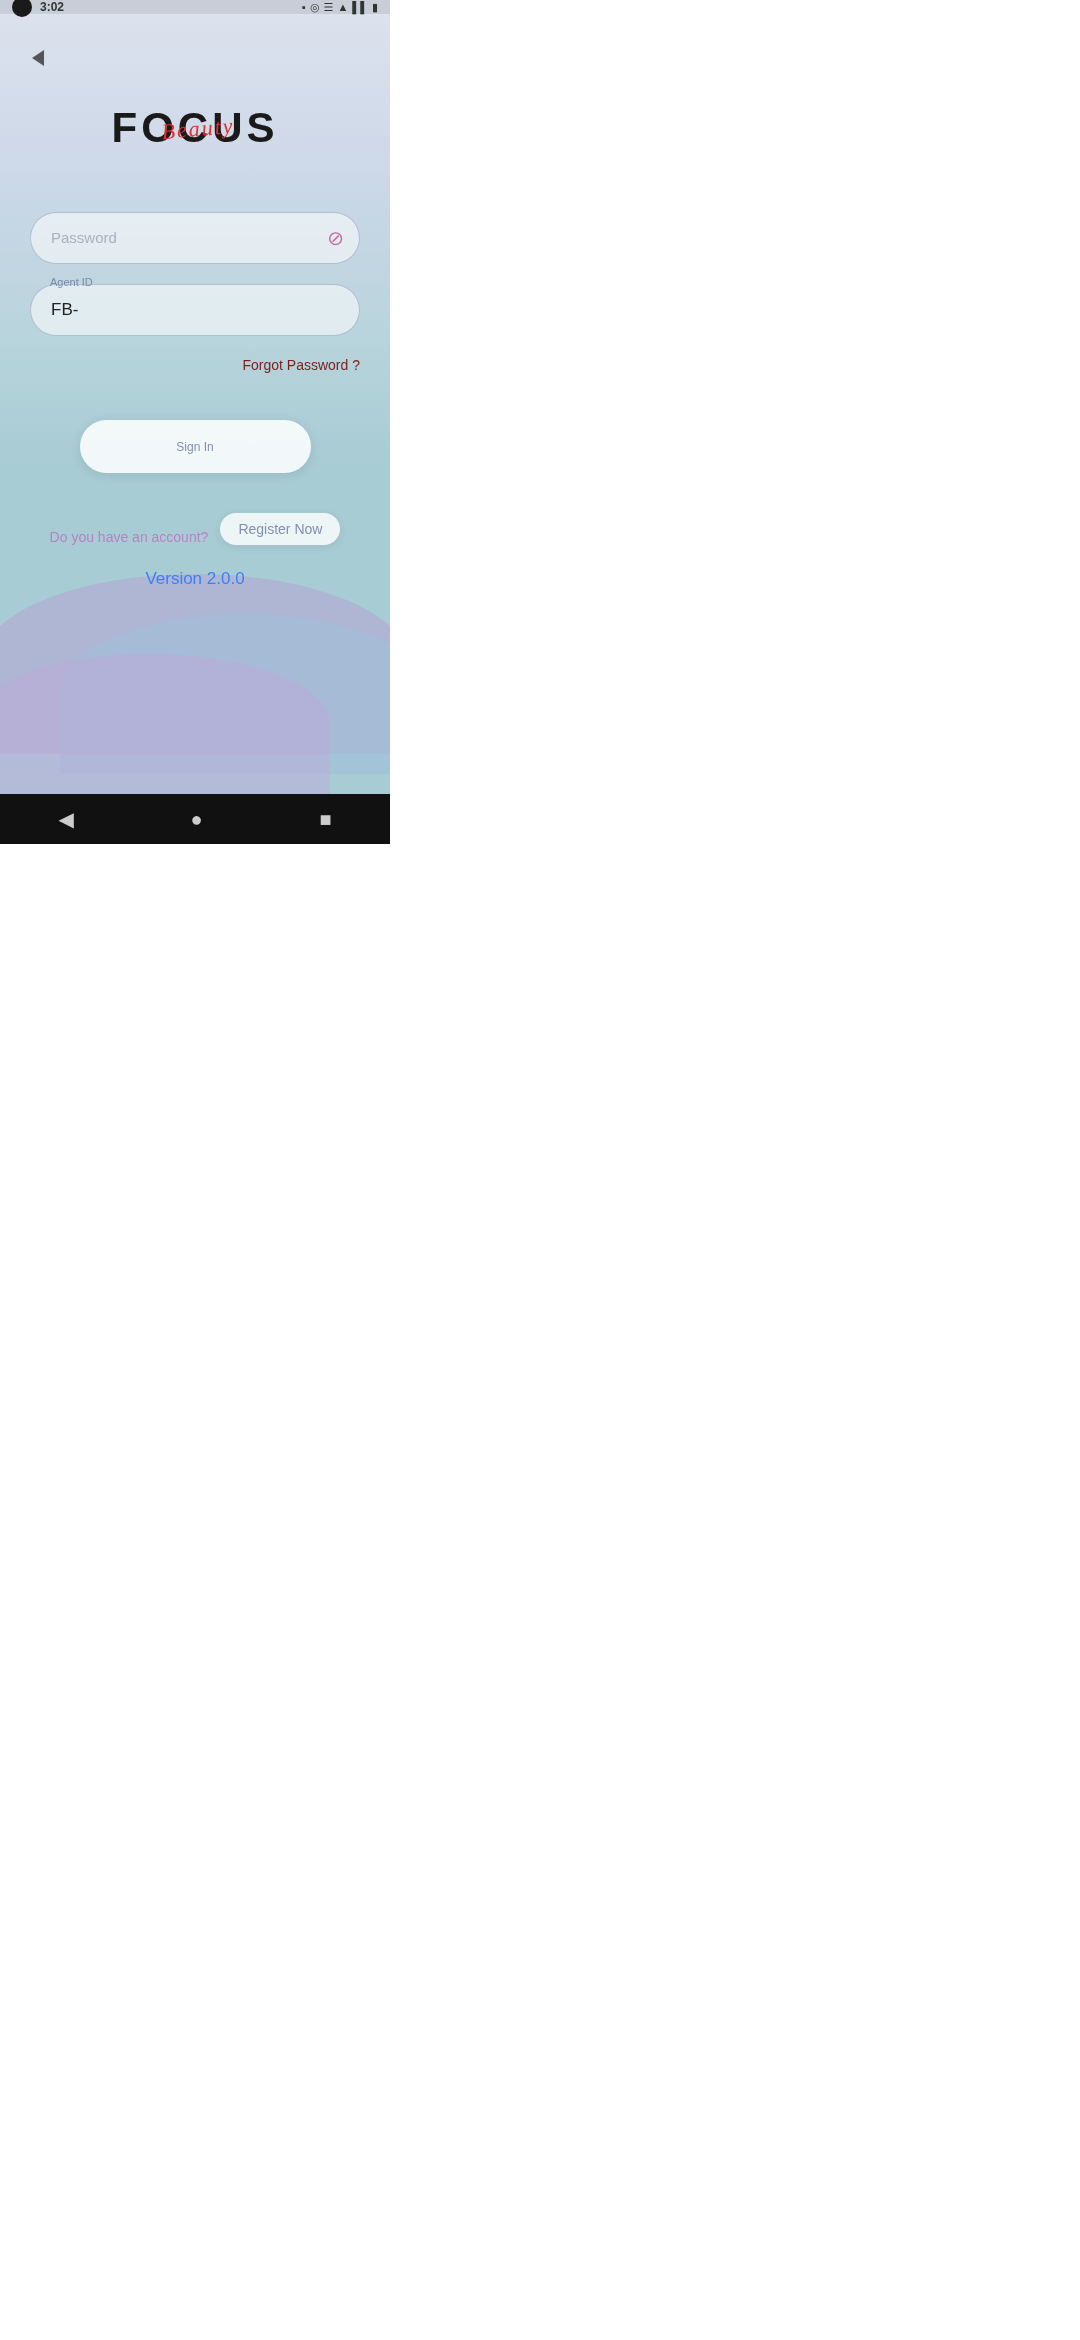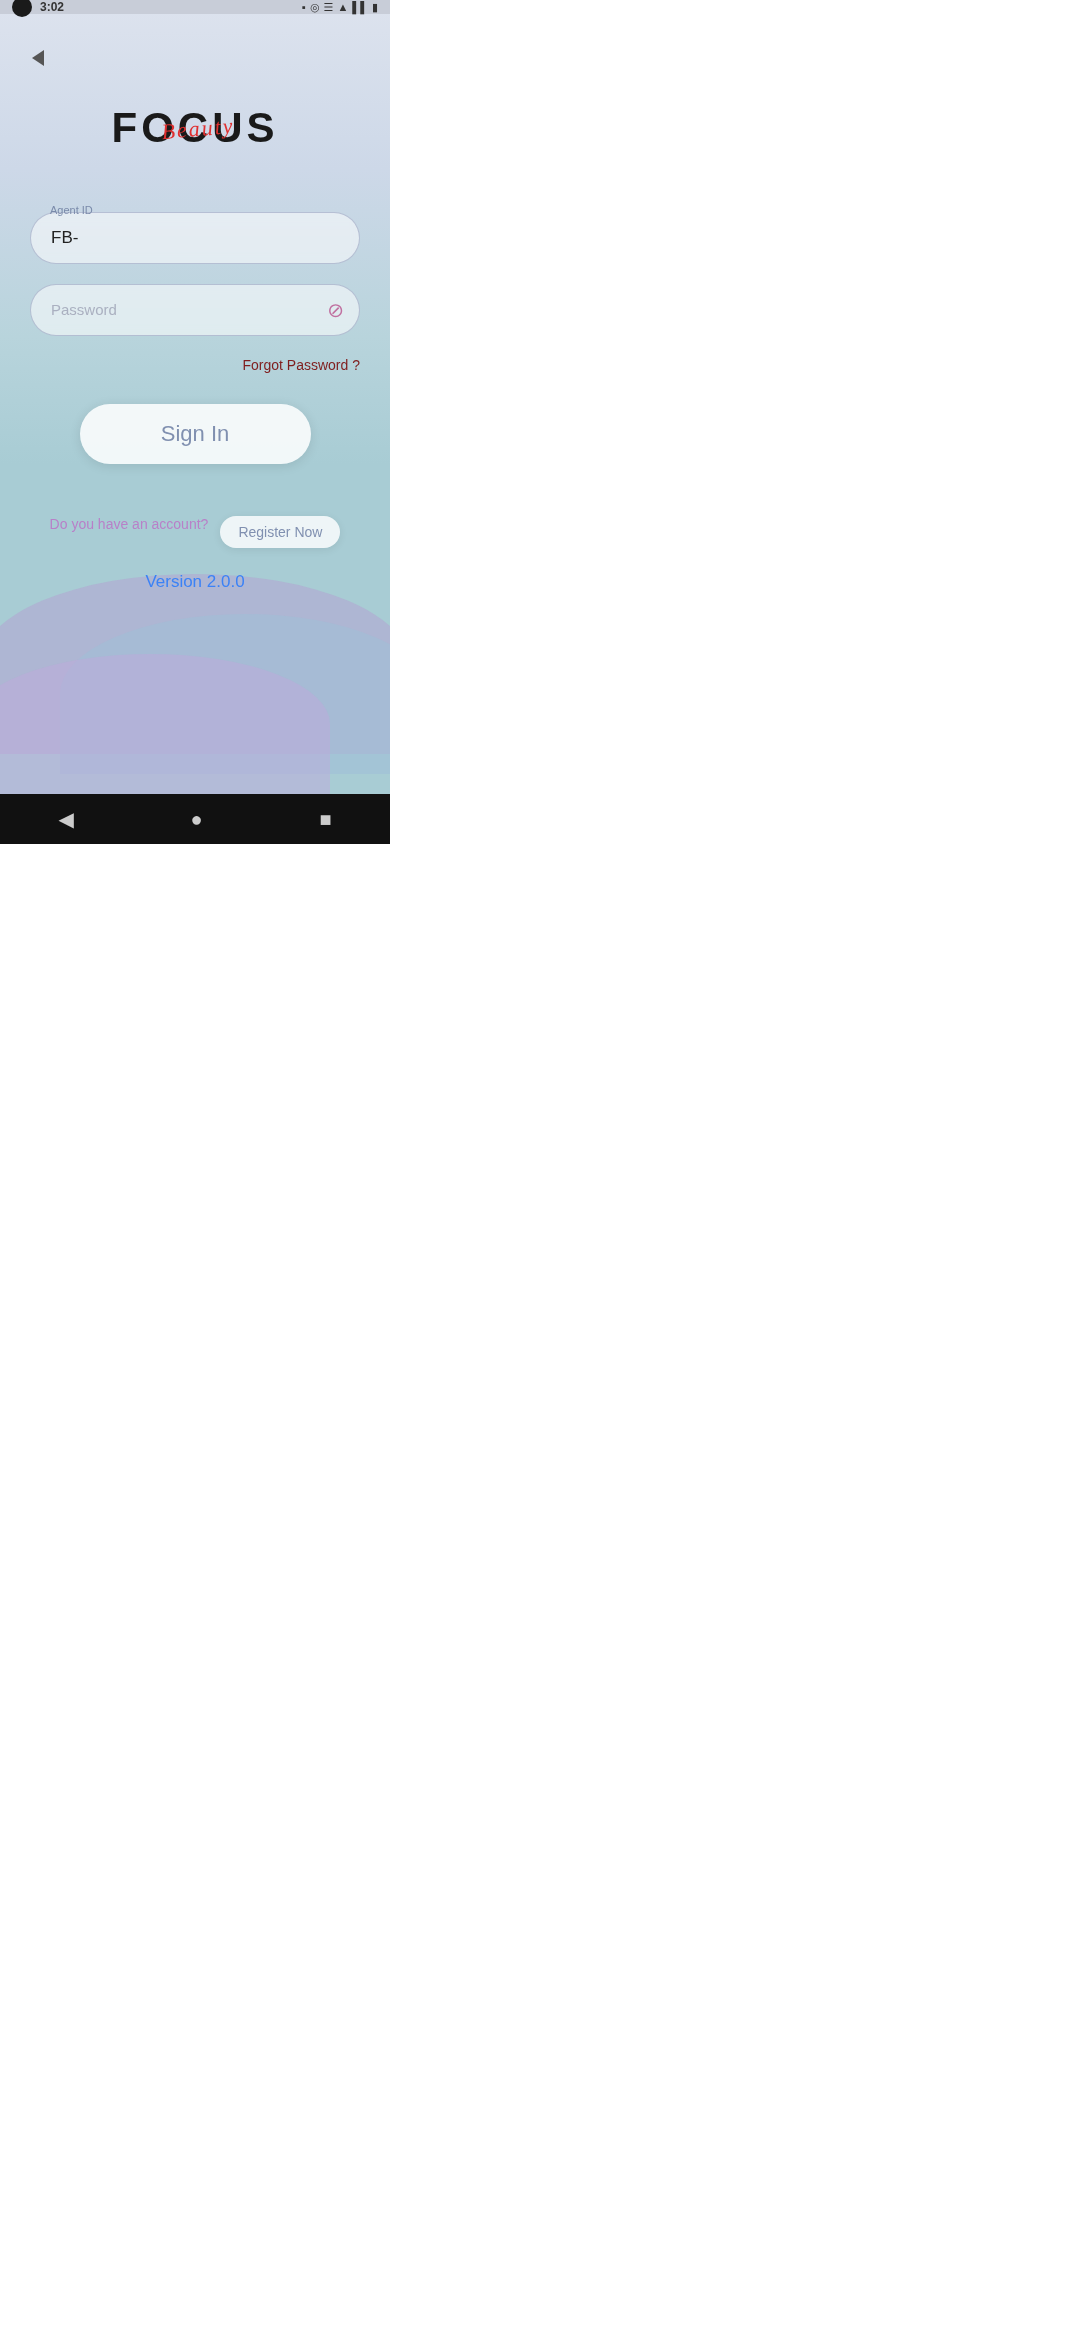--- a/index.html
+++ b/index.html
@@ -228,39 +228,38 @@
 
     .forgot-password a {
       color: #7f1d1d;
       font-size: 14px;
       text-decoration: none;
     }
 
     
     .signin-button {
       width: 70%;
-      height: 60px;
+      height: 53px;
       background: rgba(255, 255, 255, 0.85);
       border: none;
       border-radius: 30px;
-      font-size: 22px;
+      font-size: 12px;
       color: #8090b0;
       cursor: pointer;
       display: block;
-      margin: 0 auto 40px;
+      margin: 16px auto 40px;
       box-shadow: 0 2px 12px rgba(0,0,0,0.1);
     }
 
     
     .register-area {
       display: flex;
-      align-items: flex-start;
+      align-items: flex-end;
       gap: 12px;
       margin-bottom: 24px;
-      margin-top: 12px;
     }
 
     .register-text {
       color: #b880c8;
       font-size: 14px;
     }
 
     .register-button {
       background: rgba(255, 255, 255, 0.8);
       border: none;
@@ -328,27 +327,27 @@
 <div class="main-content">
 
   <div class="logo-area">
     <div class="logo-focus">FOCUS</div>
     <div class="logo-beauty">Beauty</div>
   </div>
 
   <div class="form-area">
 
     <div class="input-group">
+      <input type="password" class="text-input" placeholder="Password" style="">
+      <span class="eye-icon" style="font-size: 20px; color: rgb(192, 112, 160); font-family: sans-serif;">⊘</span>
+    </div>
+
+    <div class="input-group">
       <span class="input-label">Agent ID</span>
       <input type="text" class="text-input" value="FB-" placeholder="FB-" style="">
-    </div>
-
-    <div class="input-group">
-      <input type="password" class="text-input" placeholder="Password" style="">
-      <span class="eye-icon" style="font-size: 20px; color: rgb(192, 112, 160); font-family: sans-serif;">⊘</span>
     </div>
 
     <div class="forgot-password">
       <a href="#">Forgot Password ?</a>
     </div>
 
   </div>
 
   <button class="signin-button">Sign In</button>
 

